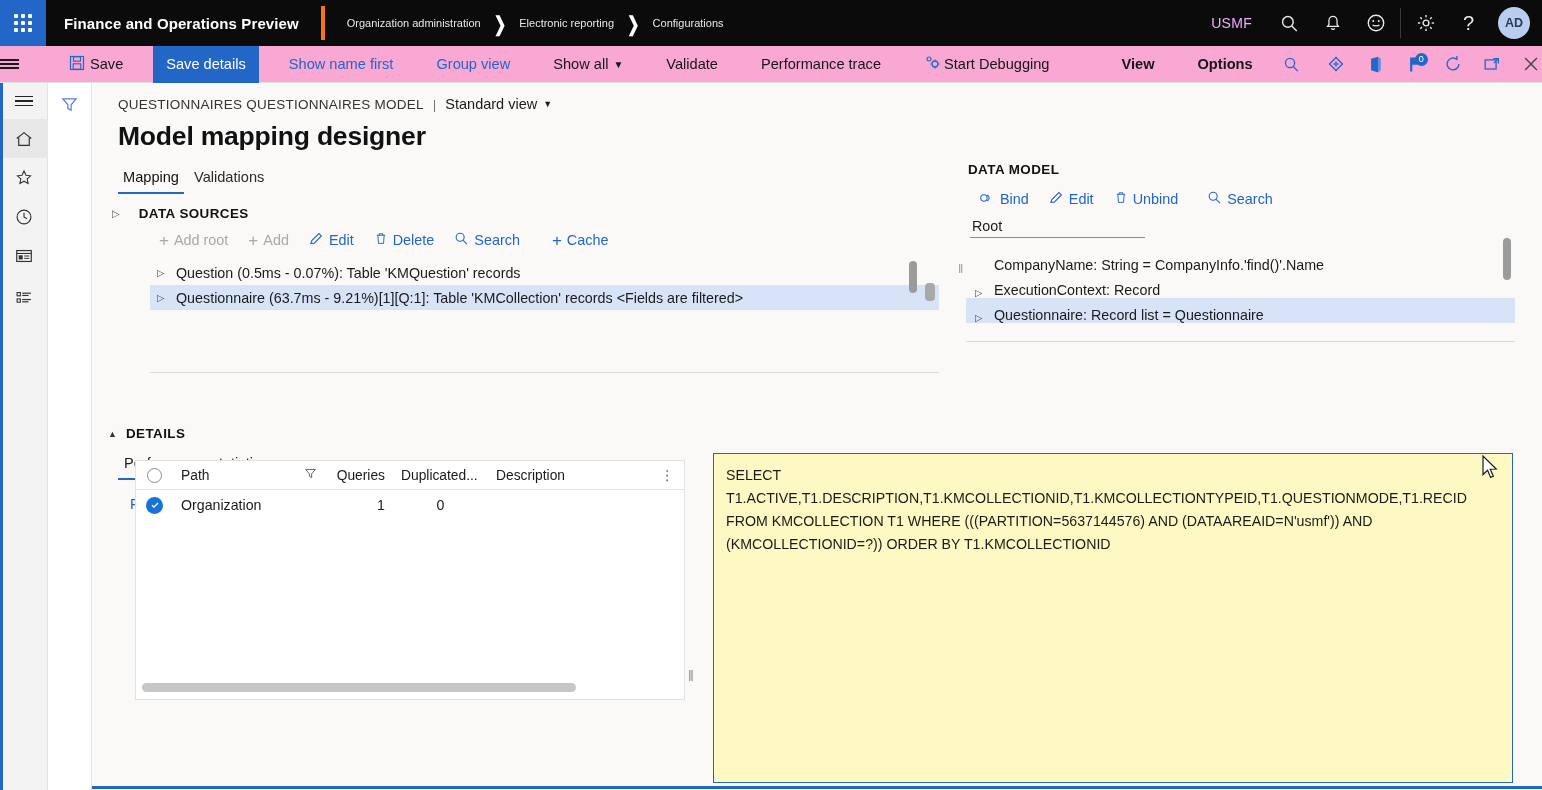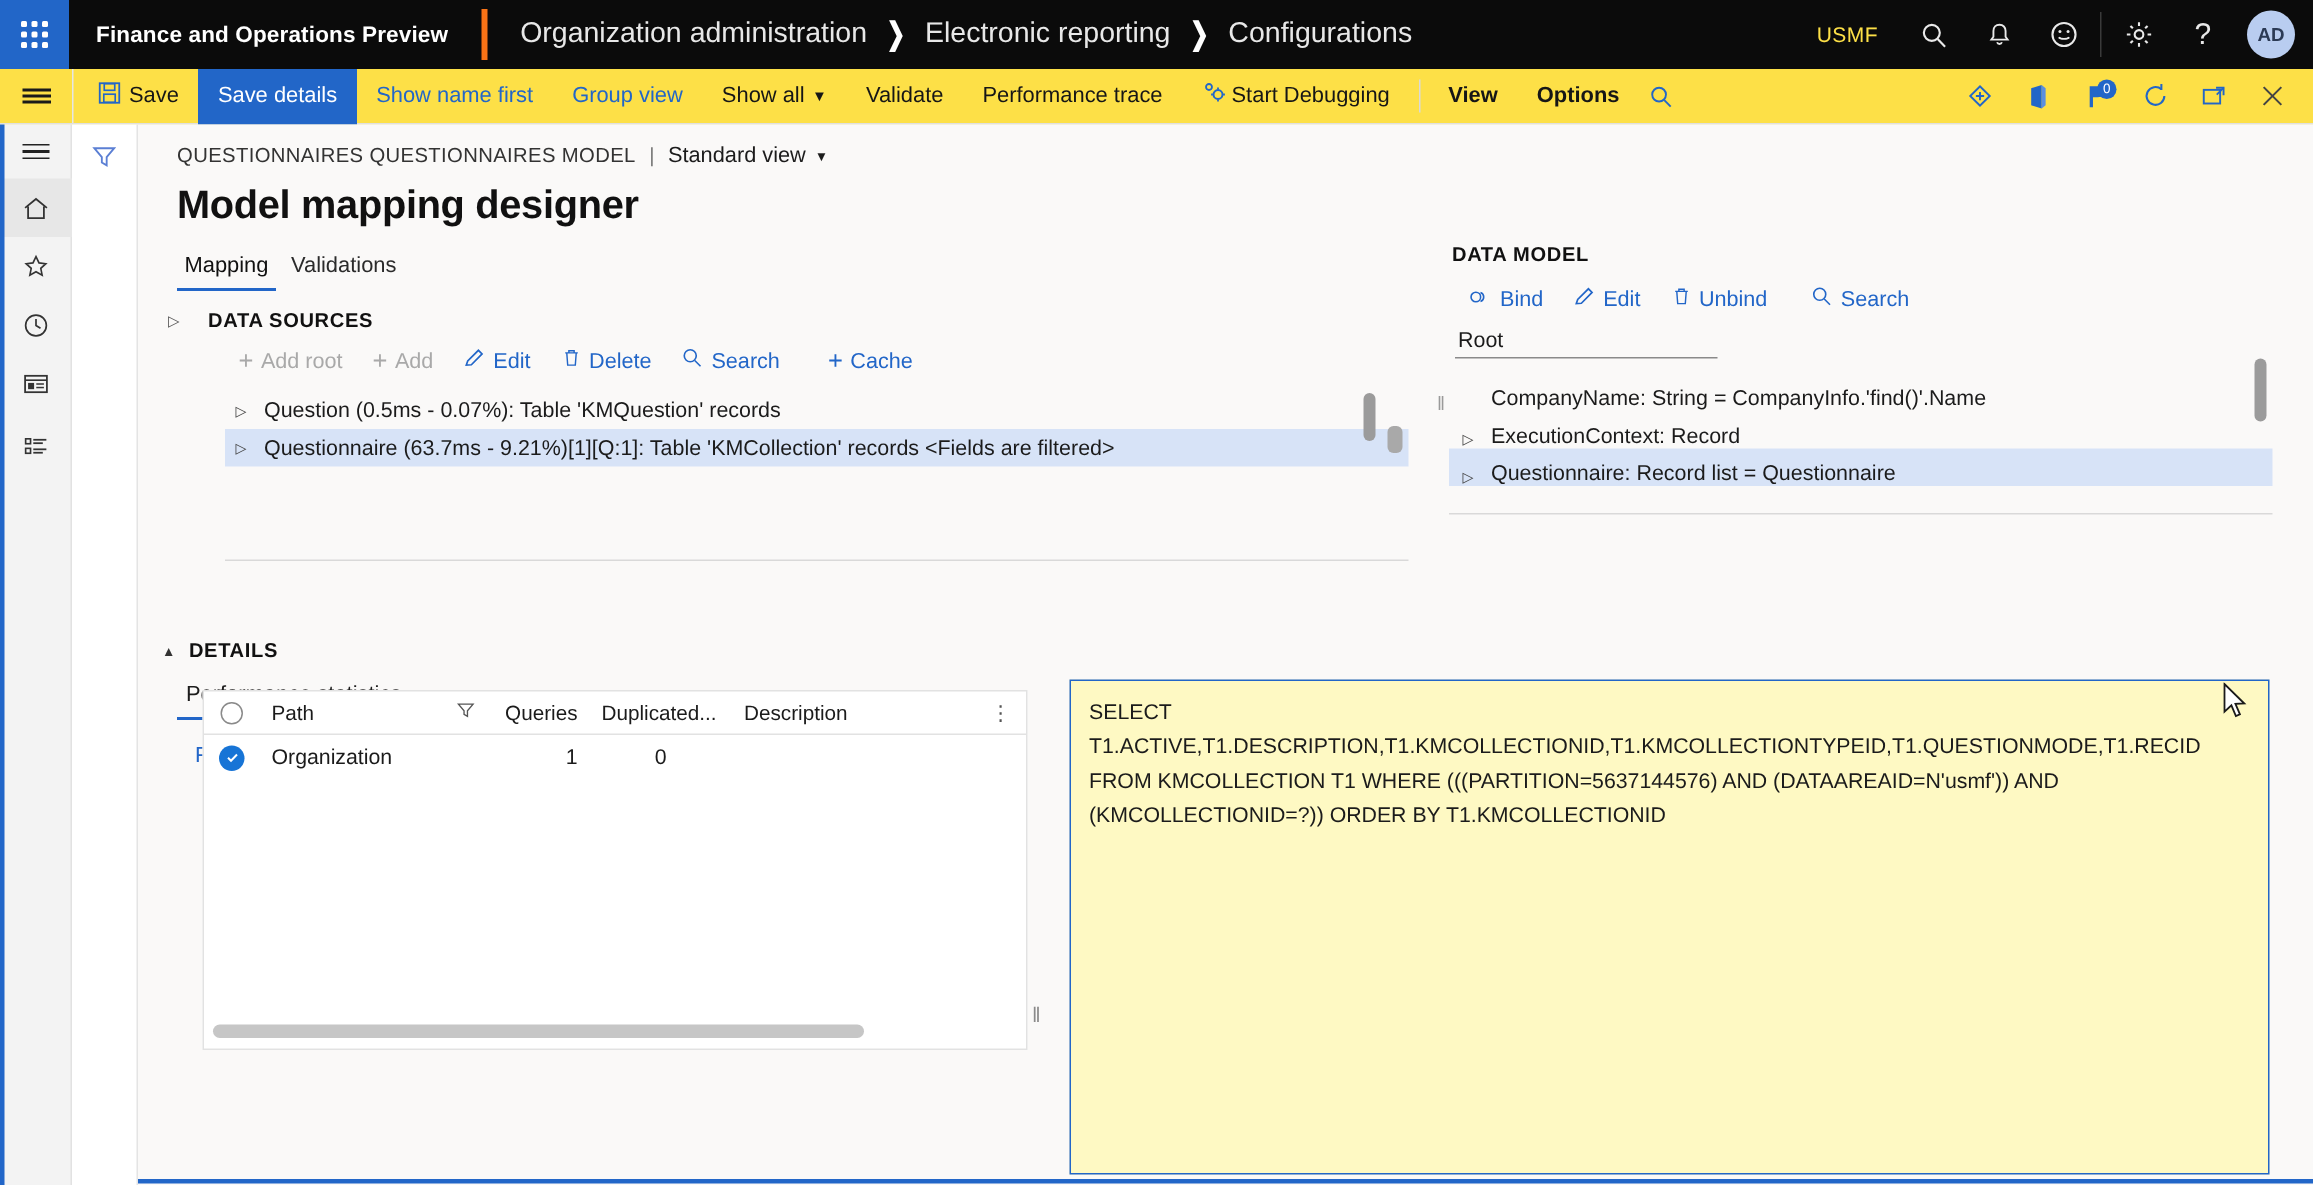--- a/index.html
+++ b/index.html
@@ -22,40 +22,40 @@
     flex:0 0 46px;
   }
   .waffle-grid { display:grid; grid-template-columns:repeat(3,4px); grid-gap:3px; }
   .waffle-grid i { width:4px; height:4px; background:#fff; border-radius:1px; display:block; }
   .app-title {
     color:#fff; font-size:15px; font-weight:bold; letter-spacing:.1px;
     padding:0 22px 0 18px; height:34px; display:flex; align-items:center;
     border-right:4px solid #f97316; white-space:nowrap;
   }
   .crumbs { display:flex; align-items:center; height:46px; padding-left:22px; gap:13px; }
-  .crumb { color:#e8e8e8; font-size:19px; white-space:nowrap; }
+  .crumb { color:#e8e8e8; font-size:11px; white-space:nowrap; }
   .crumb-sep { color:#ffffff; font-size:15px; font-weight:bold; line-height:1; transform:scaleY(1.35); }
   .top-right { margin-left:auto; display:flex; align-items:center; height:46px; }
-  .company { color:#fde047; font-size:14px; padding:0 16px; letter-spacing:.3px;}
+  .company { color:#f0abfc; font-size:14px; padding:0 16px; letter-spacing:.3px;}
   .tbtn {
     width:43px; height:46px; display:flex; align-items:center; justify-content:center;
     color:#e9e9e9;
   }
   .tdiv { width:1px; height:30px; background:#3a3a3a; margin:0 3px; }
   .avatar {
     width:32px; height:32px; border-radius:50%; background:#b9cdf0; color:#2b3a55;
     font-size:12.5px; font-weight:bold; display:flex; align-items:center; justify-content:center;
     margin:0 12px 0 8px;
   }
 
   
   .actionpane {
     position:absolute; left:0; top:46px; width:1542px; height:37px;
-    background:#fde047; border-bottom:1px solid #e0e0e0;
-    display:flex; align-items:center;
+    background:#f9a8d4; border-bottom:1px solid #e0e0e0;
+    display:flex; align-items:center;gap:17px;
   }
   .hamb { width:48px; height:36px; display:flex; align-items:center; justify-content:center; }
   .hamb span { display:block; width:19px; height:1.6px; background:#1a1a1a; margin:2.6px 0;}
   .ap-sep { width:1px; height:36px; background:#e6e6e6; }
   .ap-item {
     height:37px; display:flex; align-items:center; gap:5px;
     padding:0 13px; font-size:14.6px; color:#2266c8; white-space:nowrap; cursor:pointer;
   }
   .ap-item.dark { color:#161616; font-weight:bold; }
   .ap-item.plain { color:#161616; }

